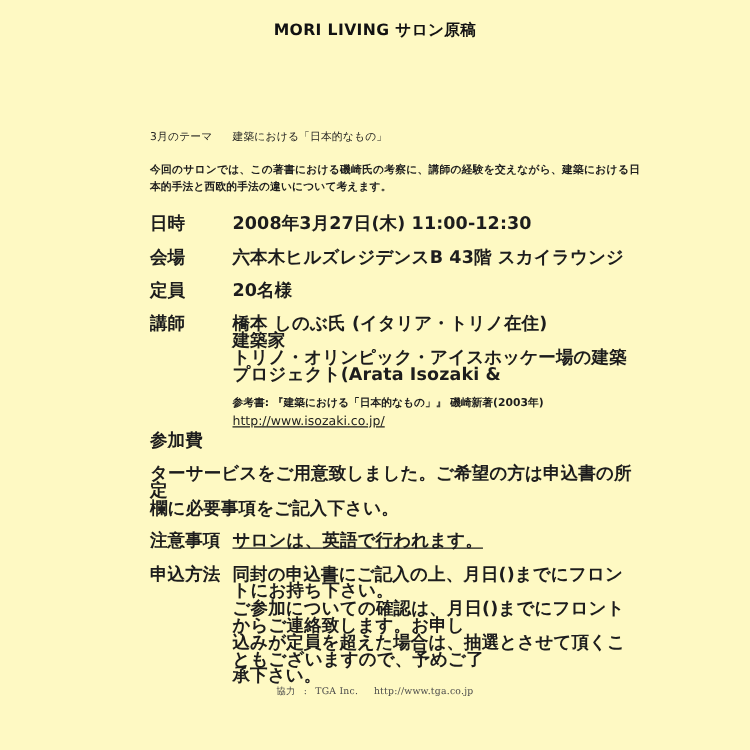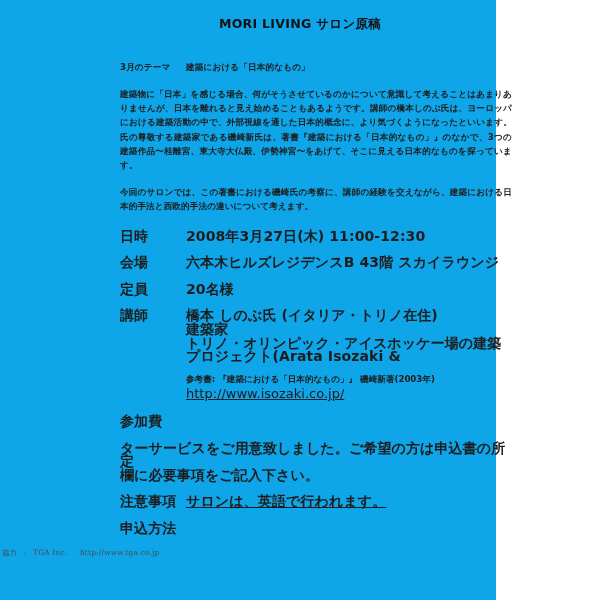--- a/index.html
+++ b/index.html
@@ -10,23 +10,23 @@
   body {
     width: 600px;
     height: 600px;
     overflow: hidden;
     font-family: "DejaVu Sans", "Liberation Sans", sans-serif;
     color: #1a1a1a;
     -webkit-font-smoothing: antialiased;
   }
   .page {
     position: relative;
-    width: 496px;
+    width: 600px;
     height: 600px;
-    background: #0ea5e9;
+    background: #fef9c3;
     box-sizing: border-box;
     padding-left: 42px;
   }
   .doc-title {
     position: absolute;
     top: 16px;
     left: 0;
     width: 600px;
     text-align: center;
     font-size: 12.5px;
@@ -36,24 +36,25 @@
   }
   .content {
     position: absolute;
     left: 120px;
     top: 62px;
     width: 392px;
   }
   .theme-row {
     display: flex;
     font-size: 8.6px;
-    font-weight: bold;
+    font-weight: normal;
     color: #1d1d1d;
     margin-bottom: 13px;
     letter-spacing: 0.15px;
+    margin-top: 42px;
   }
   .theme-label {
     width: 66px;
     flex: 0 0 66px;
   }
   .theme-value {
     flex: 1;
   }
   .para {
     font-size: 8.6px;
@@ -95,42 +96,42 @@
   }
   .value-line {
     display: block;
   }
   .ref-block {
     display: flex;
     font-size: 8.6px;
     font-weight: bold;
     color: #1d1d1d;
     line-height: 13.6px;
-    margin-bottom: 14px;
+    margin-bottom: 2px;
   }
   .ref-block .spacer {
     flex: 0 0 66px;
     width: 66px;
   }
   .ref-link {
-    font-size: 13px;
+    font-size: 10px;
     font-weight: normal;
     color: #1d1d1d;
     display: block;
     margin-top: 1px;
   }
   .underline-text {
     text-decoration: underline;
   }
   .footer {
     position: absolute;
     left: 0;
     top: 548px;
     width: 600px;
-    text-align: left;
+    text-align: center;
     font-family: "DejaVu Serif", "Liberation Serif", serif;
     font-size: 7.4px;
     color: #4a4a4a;
     letter-spacing: 0.2px;
   }
   .footer span { margin: 0 2px; }
   .footer .f-url { margin-left: 8px; }
 </style>
 </head>
 <body>
@@ -139,21 +140,20 @@
 
   <div class="doc-title">MORI LIVING サロン原稿</div>
 
   <div class="content">
 
     <div class="theme-row">
       <div class="theme-label">3月のテーマ</div>
       <div class="theme-value">建築における「日本的なもの」</div>
     </div>
 
-    <div class="para">建築物に「日本」を感じる場合、何がそうさせているのかについて意識して考えることはあまりありませんが、日本を離れると見え始めることもあるようです。講師の橋本しのぶ氏は、ヨーロッパにおける建築活動の中で、外部視線を通した日本的概念に、より気づくようになったといいます。氏の尊敬する建築家である磯崎新氏は、著書『建築における「日本的なもの」』のなかで、3つの建築作品〜桂離宮、東大寺大仏殿、伊勢神宮〜をあげて、そこに見える日本的なものを探っています。</div>
     <div class="para last-intro">今回のサロンでは、この著書における磯崎氏の考察に、講師の経験を交えながら、建築における日本的手法と西欧的手法の違いについて考えます。</div>
 
     <div class="info-table">
 
       <div class="info-row">
         <div class="label">日時</div>
         <div class="value">2008年3月27日(木)  11:00-12:30</div>
       </div>
 
       <div class="info-row">
@@ -196,20 +196,26 @@
 
       <div class="info-row">
         <div class="label">注意事項</div>
         <div class="value">
           <span class="underline-text">サロンは、英語で行われます。</span>
         </div>
       </div>
 
       <div class="info-row">
         <div class="label">申込方法</div>
+        <div class="value">
+          <span class="value-line">同封の申込書にご記入の上、月日()までにフロントにお持ち下さい。</span>
+          <span class="value-line">ご参加についての確認は、月日()までにフロントからご連絡致します。お申し</span>
+          <span class="value-line">込みが定員を超えた場合は、抽選とさせて頂くこともございますので、予めご了</span>
+          <span class="value-line">承下さい。</span>
+        </div>
       </div>
 
     </div>
   </div>
 
   <div class="footer">
     <span>協力</span>
     <span>:</span>
     <span>TGA Inc.</span>
     <span class="f-url">http://www.tga.co.jp</span>

